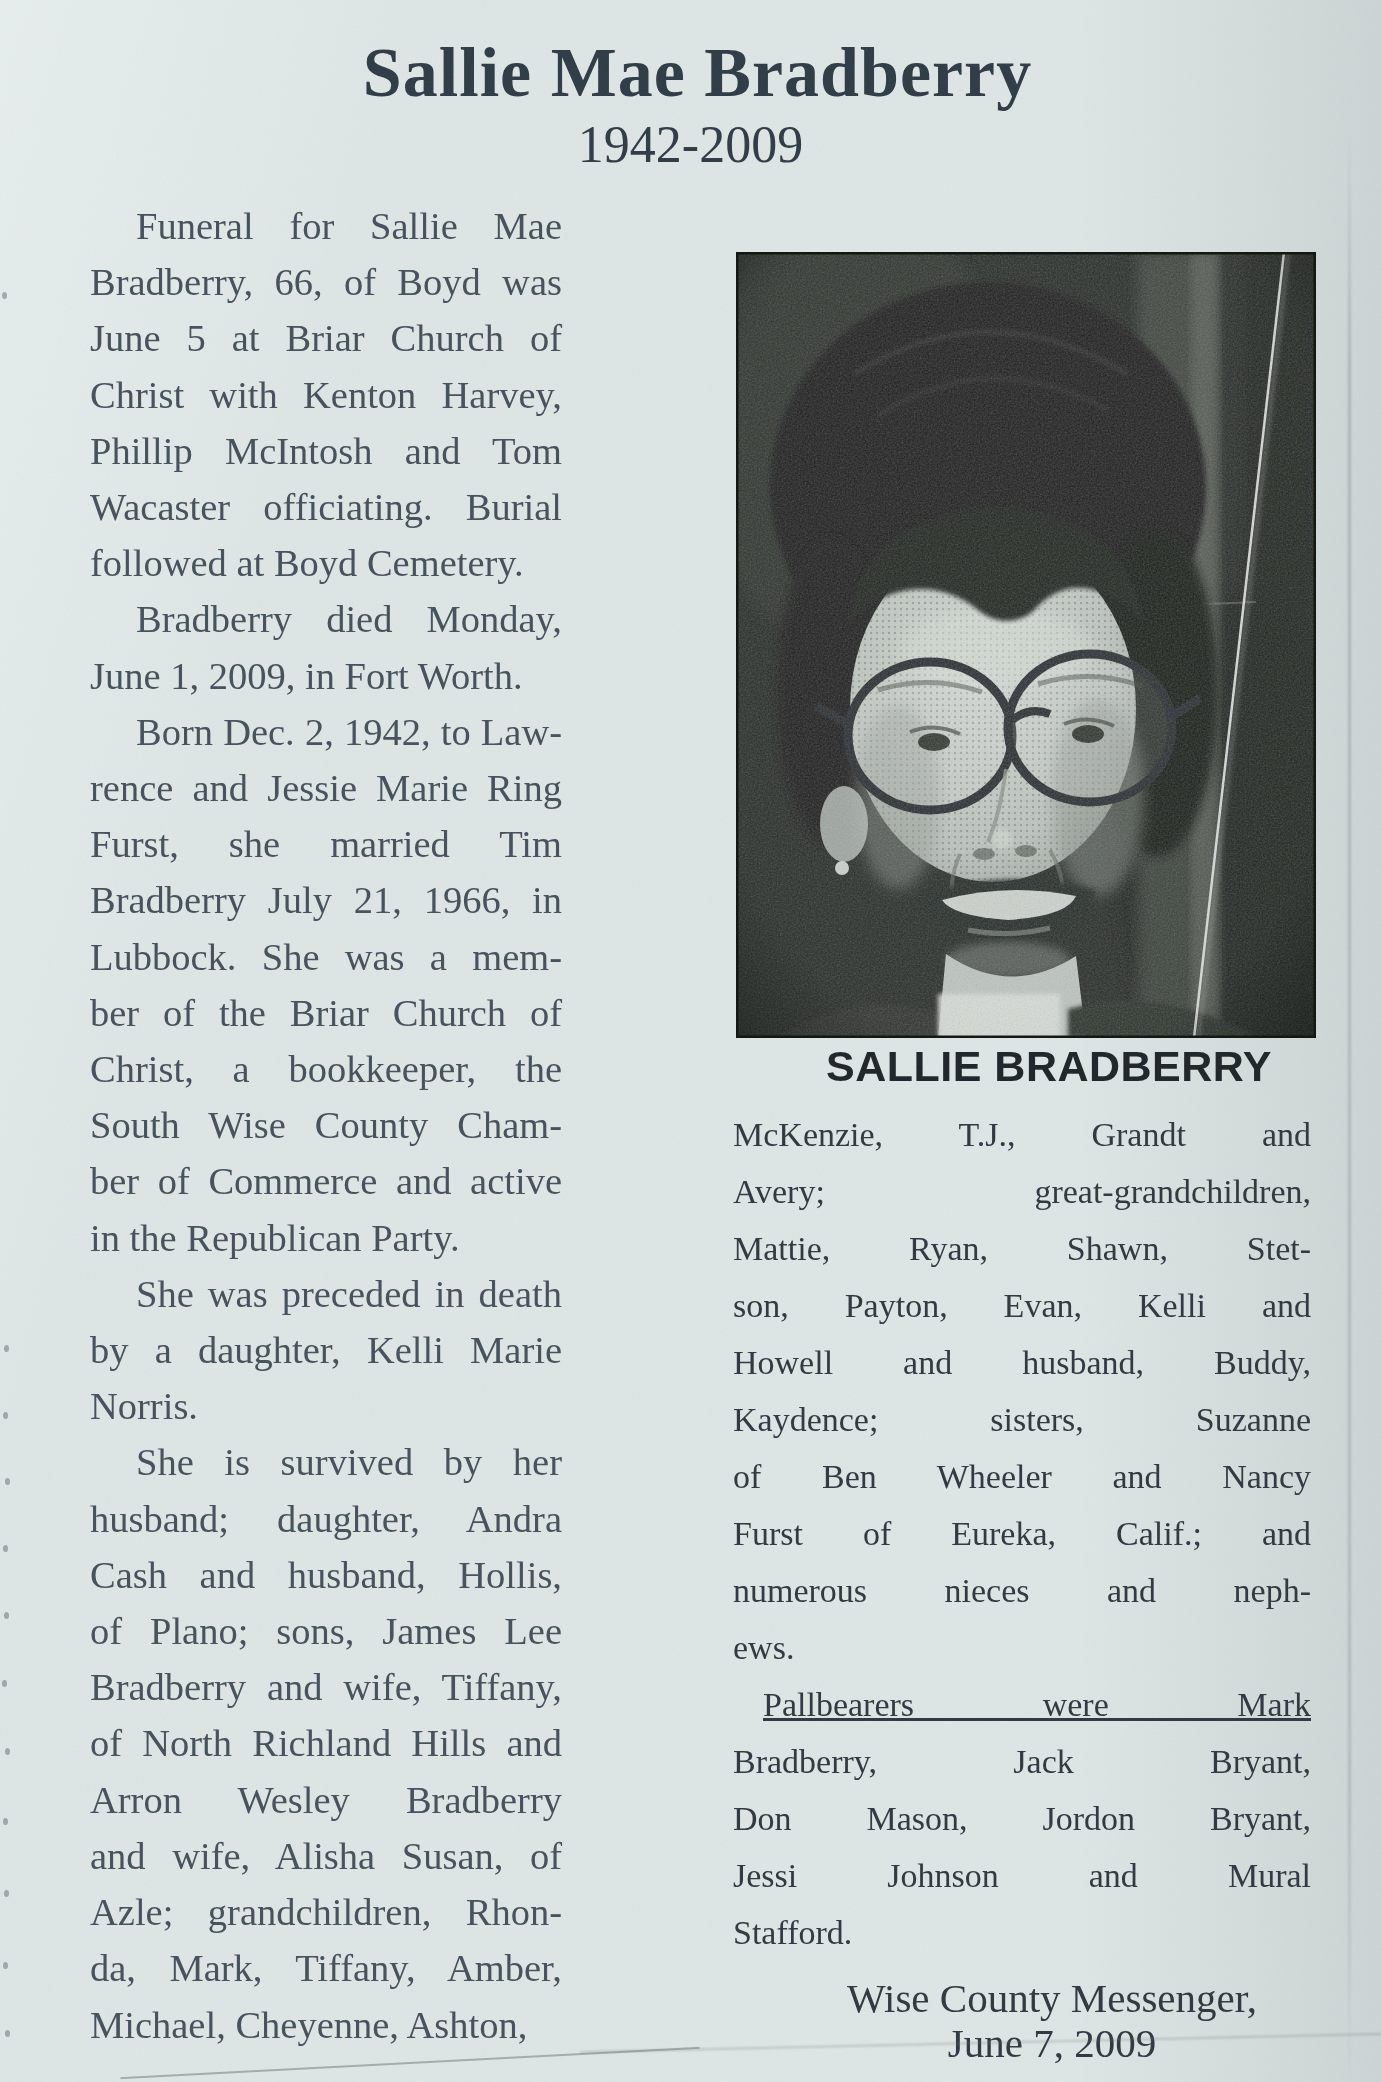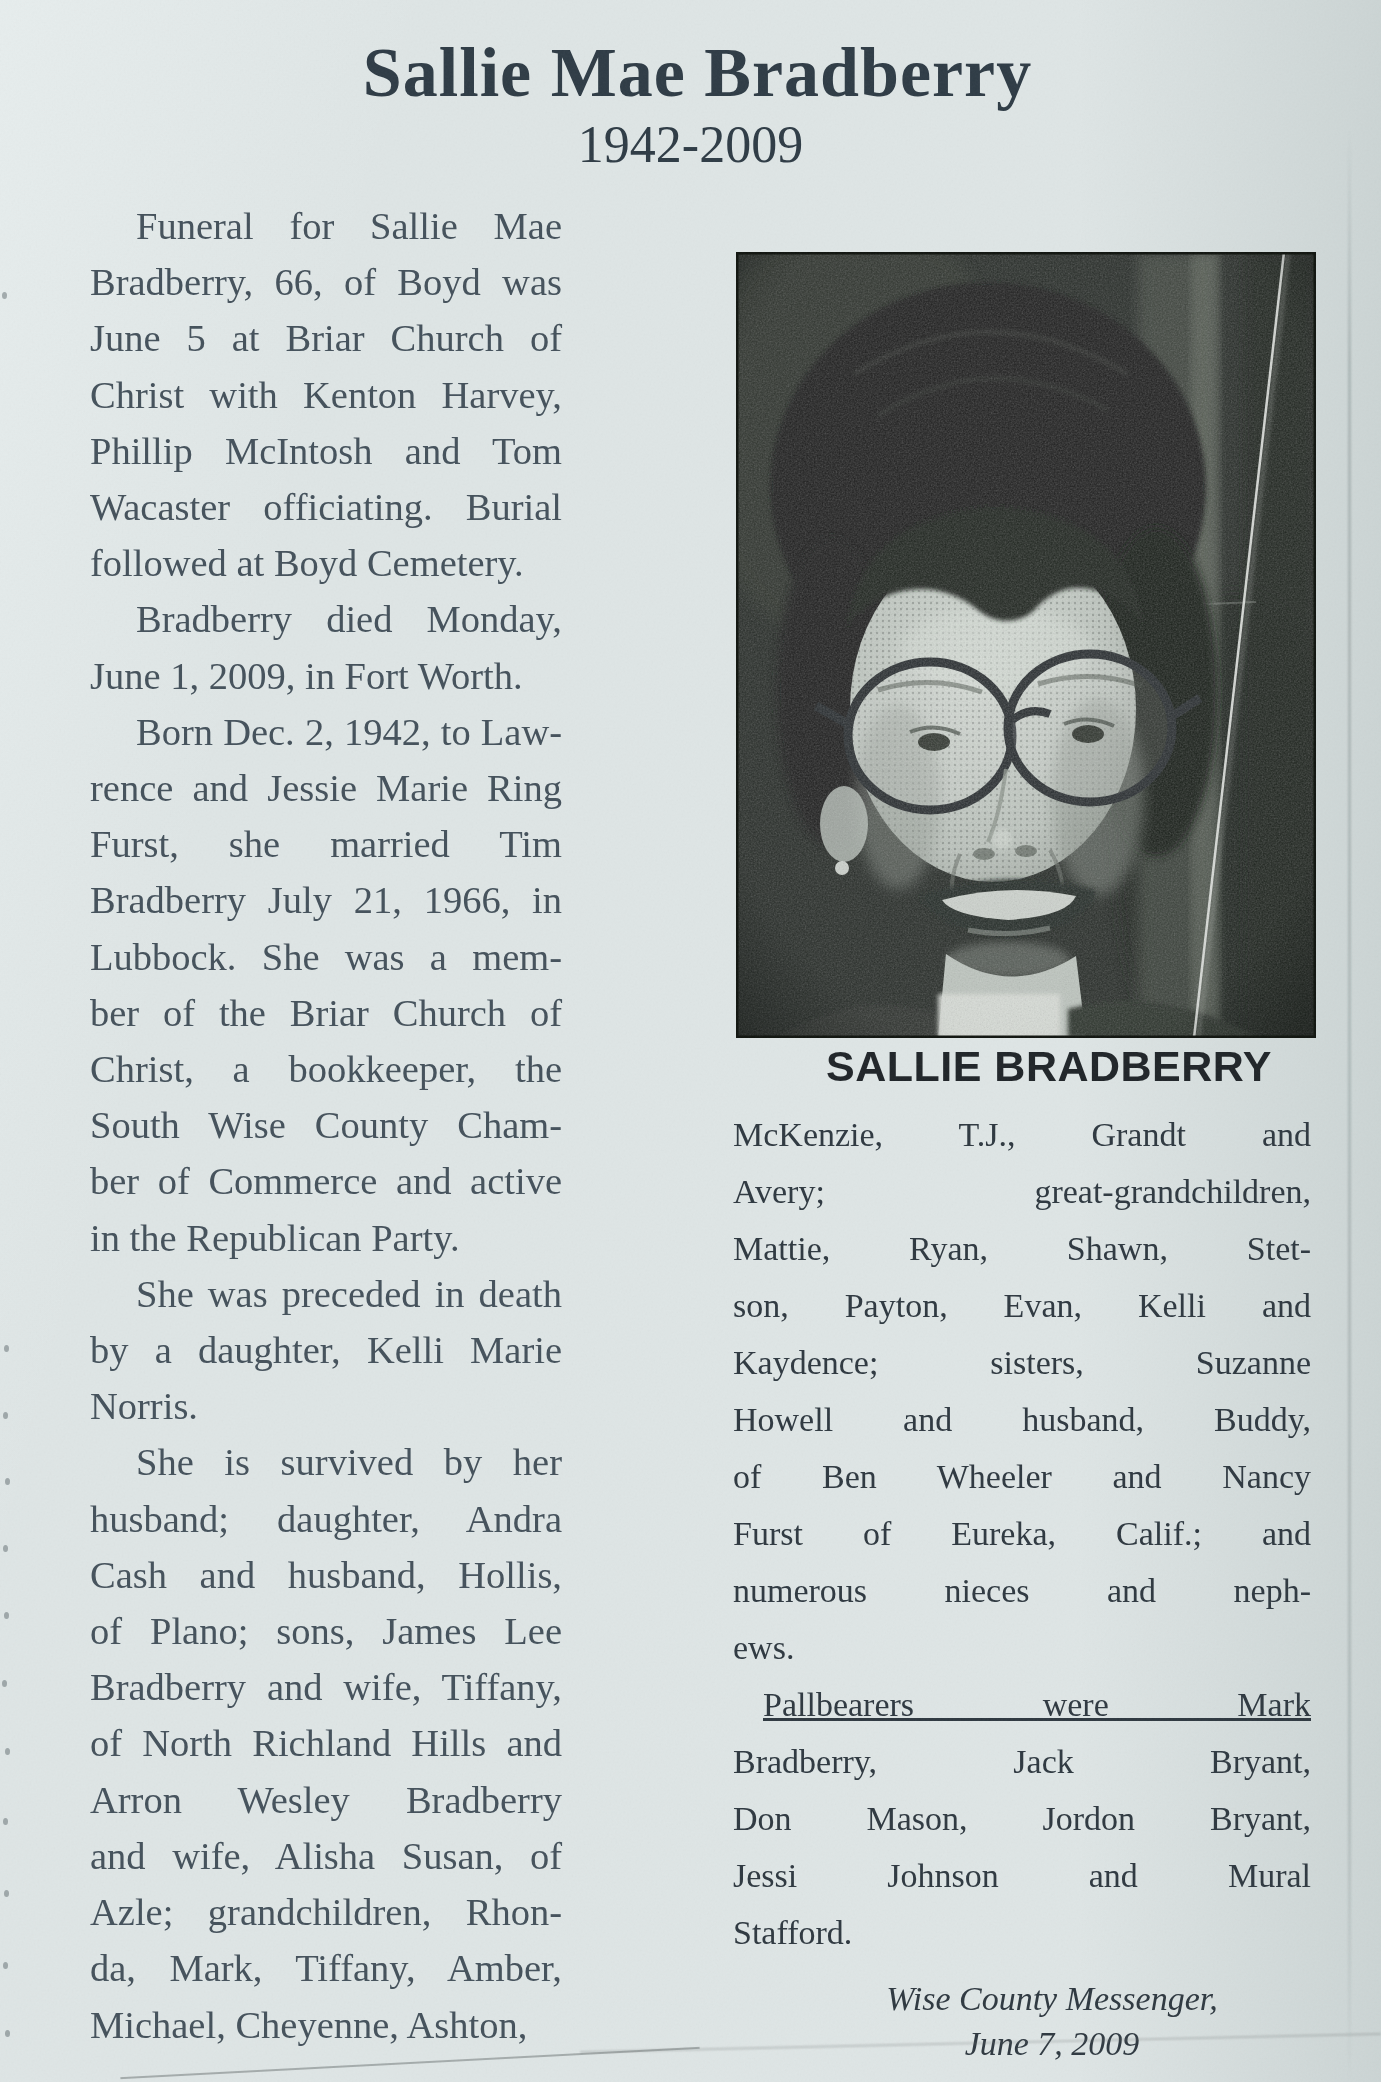--- a/index.html
+++ b/index.html
@@ -31,21 +31,21 @@
   .col-right .line.indent{text-indent:30px;text-decoration:underline;}
   .photo{position:absolute;left:736px;top:252px;width:580px;height:786px;margin:0;}
   .photo svg{display:block;width:100%;height:100%;}
   .caption{
     position:absolute;left:736px;top:1042px;width:580px;box-sizing:border-box;padding-left:46px;
     text-align:center;font-family:"Liberation Sans", sans-serif;font-weight:700;
     font-size:43px;color:var(--caption-ink,#1f2428);letter-spacing:0.5px;
   }
   .footer{
     position:absolute;left:733px;top:1976px;width:578px;box-sizing:border-box;padding-left:60px;
-    text-align:center;font-style:italic;font-size:34px;line-height:45px;color:var(--ink-dark,#303a42);
+    text-align:center;font-size:41px;line-height:45px;color:var(--ink-dark,#303a42);
   }
   .crease-v{
     position:absolute;left:1348px;top:130px;width:3px;height:1952px;
     background:linear-gradient(to bottom, rgba(120,130,130,0), rgba(105,118,118,0.32) 12%, rgba(105,118,118,0.26) 86%, rgba(120,130,130,0));
     filter:blur(1px);
   }
   .crease-d1{position:absolute;left:120px;top:2062px;width:580px;height:2px;background:rgba(105,114,114,0.5);transform:rotate(-3deg);filter:blur(0.6px);}
   .crease-d2{position:absolute;left:580px;top:2042px;width:801px;height:2px;background:rgba(105,114,114,0.3);transform:rotate(-1.3deg);filter:blur(0.8px);}
   .speck{position:absolute;width:5px;height:7px;border-radius:50%;background:rgba(70,80,85,0.42);}
   .grain{position:absolute;left:0;top:0;width:1381px;height:2082px;opacity:0.05;pointer-events:none;}
@@ -205,22 +205,22 @@
   </figure>
 
   <div class="caption">SALLIE BRADBERRY</div>
 
   <div class="col col-right" id="right-col">
       <div class="para">
         <div class="line">McKenzie, T.J., Grandt and</div>
         <div class="line">Avery; great-grandchildren,</div>
         <div class="line">Mattie, Ryan, Shawn, Stet-</div>
         <div class="line">son, Payton, Evan, Kelli and</div>
+        <div class="line">Howell and husband, Buddy,</div>
         <div class="line">Kaydence; sisters, Suzanne</div>
-        <div class="line">Howell and husband, Buddy,</div>
         <div class="line">of Ben Wheeler and Nancy</div>
         <div class="line">Furst of Eureka, Calif.; and</div>
         <div class="line">numerous nieces and neph-</div>
         <div class="line last">ews.</div>
       </div>
       <div class="para">
         <div class="line indent">Pallbearers were Mark</div>
         <div class="line">Bradberry, Jack Bryant,</div>
         <div class="line">Don Mason, Jordon Bryant,</div>
         <div class="line">Jessi Johnson and Mural</div>

